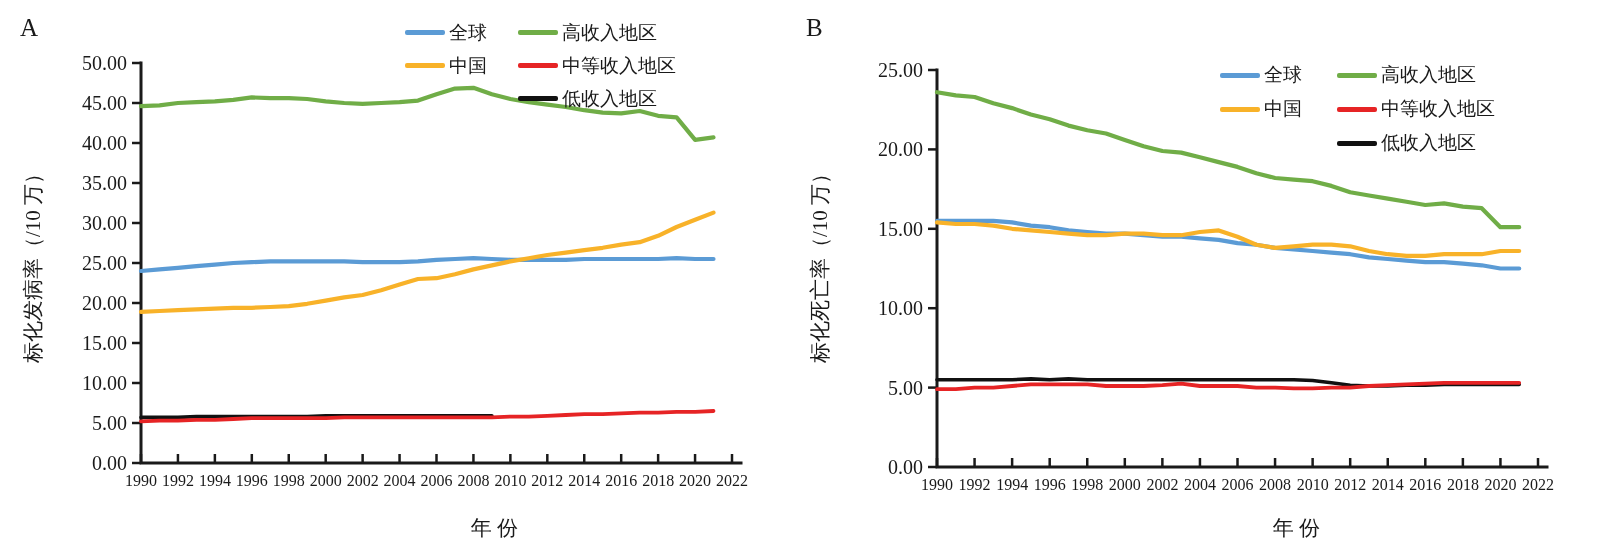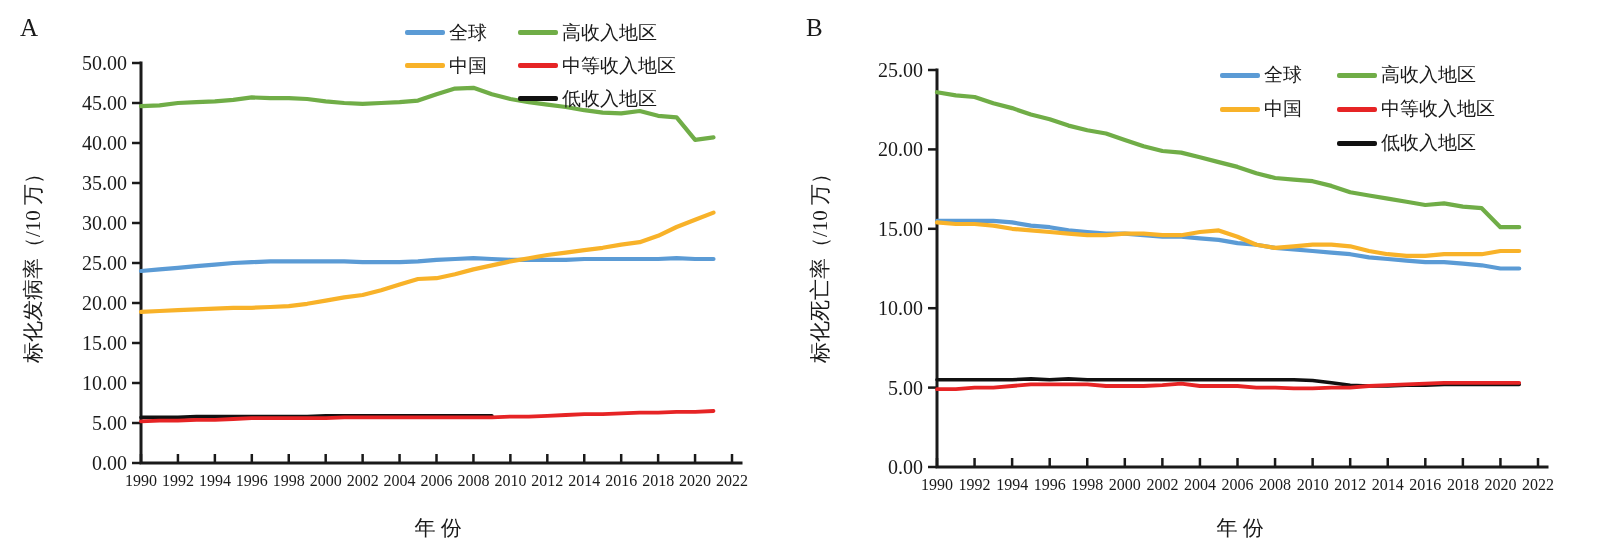--- a/index.html
+++ b/index.html
@@ -23,21 +23,21 @@
     text-align:center;
     font-size:21px;
     transform:rotate(-90deg);
     color:#1a1a1a;
     white-space:nowrap;
     line-height:30px;
   }
   .x-axis-title{
     position:absolute;
     width:160px;height:28px;
-    text-align:center;
+    text-align:right;
     font-size:21px;
     color:#1a1a1a;
   }
   .legend-col{
     position:absolute;
     display:flex;
     flex-direction:column;
   }
   .legend-item{
     display:flex;

